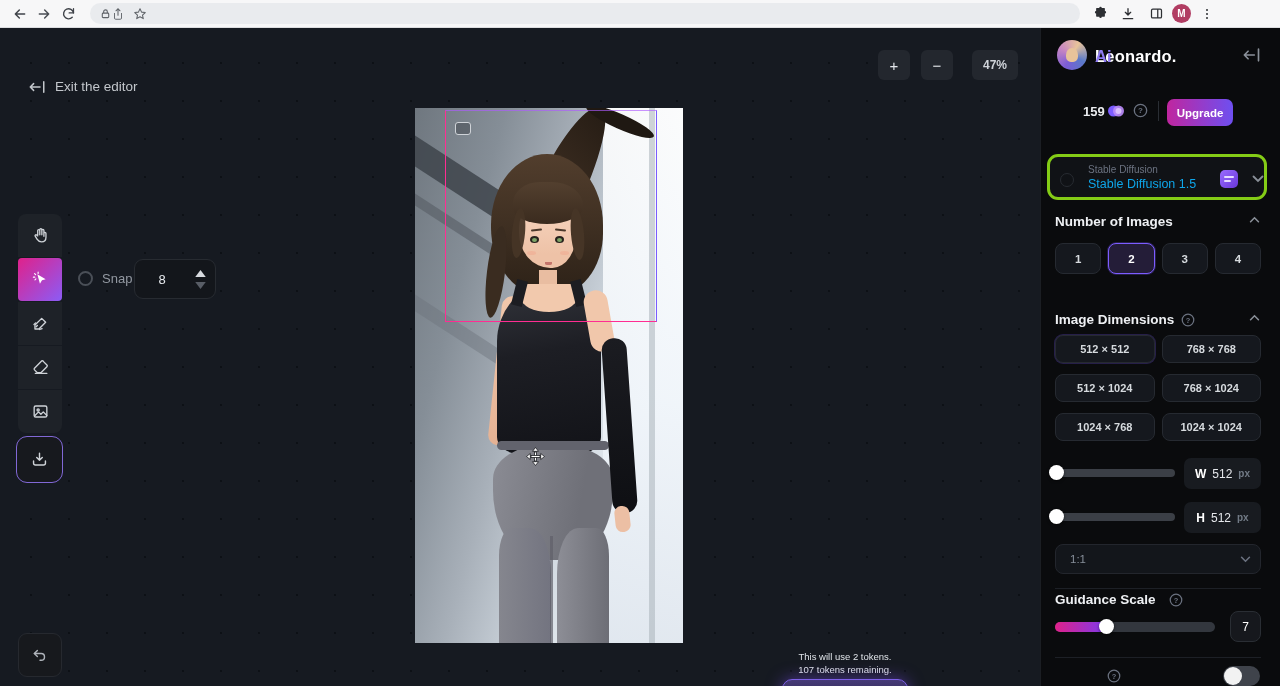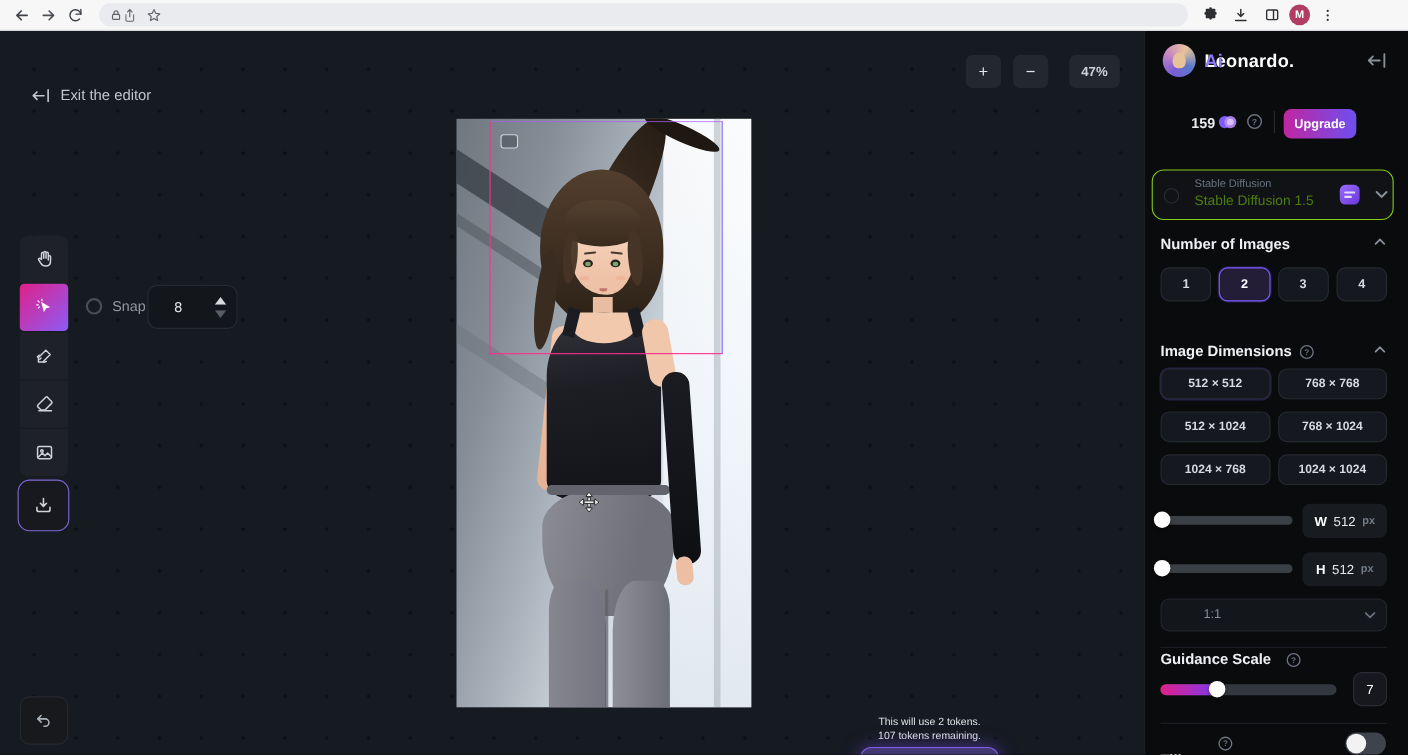--- a/index.html
+++ b/index.html
@@ -138,25 +138,25 @@
   .brand { left:54px; top:19px; font-size:16.5px; font-weight:700; color:#fff; letter-spacing:.2px; }
   .brand .ai { color:#8f7bf5; }
   .collapse { left:200px; top:19px; cursor:pointer; }
   .token-row-num { left:42px; top:76px; font-size:13px; font-weight:700; color:#eaecef; }
   .coins { left:66px; top:75px; width:18px; height:16px; }
   .help-tok { left:92px; top:75px; cursor:pointer; }
   .tok-div { left:117px; top:73px; width:1px; height:20px; background:#2a2e34; }
   .upgrade { left:126px; top:71px; width:66px; height:27px; border-radius:7px;
     background:linear-gradient(90deg,#c0269f,#6e4ff0); color:#fff; font-size:11.5px; font-weight:700;
     display:flex; align-items:center; justify-content:center; cursor:pointer; }
-  .model-box { left:6px; top:126px; width:220px; height:46px; background:#101216; border:1px solid #84cc16;
+  .model-box { left:6px; top:126px; width:220px; height:46px; background:#101216; border:3px solid #84cc16;
     border-radius:11px; cursor:pointer; }
   .model-circ { left:10px; top:16px; width:14px; height:14px; border:1.5px solid #272b31; border-radius:50%; }
   .model-label { left:38px; top:7px; font-size:10px; color:#6b7280; }
-  .model-value { left:38px; top:20px; font-size:12.5px; color:#4d7c0f; }
+  .model-value { left:38px; top:20px; font-size:12.5px; color:#0ea5e9; }
   .model-icon { left:170px; top:13px; width:18px; height:18px; border-radius:5px;
     background:linear-gradient(135deg,#9a6cff,#6937d8); }
   .model-icon i { position:absolute; left:4px; top:6px; width:10px; height:2px; background:#e6dcff; border-radius:1px; display:block; }
   .model-chevron { left:202px; top:18px; }
 
   .sec-title { font-size:13.5px; font-weight:700; color:#eef0f3; }
   .numimg-title { left:14px; top:186px; }
   .numimg-chev { left:208px; top:188px; }
   .numimg-row { left:14px; top:215px; width:206px; height:31px; display:flex; gap:7px; position:absolute; }
   .numimg-row .opt { position:relative; flex:1; height:31px; background:#15181e; border:1px solid #262a31;
@@ -179,21 +179,21 @@
   .h-thumb { left:8px; top:481px; cursor:grab; }
   .wh-box { left:143px; width:77px; height:31px; background:#181b20; border-radius:7px; display:flex;
     align-items:center; justify-content:center; gap:6px; }
   .w-box { top:430px; } .h-box { top:474px; }
   .wh-box b { font-size:12px; color:#fff; position:relative; }
   .wh-box span { font-size:12px; color:#e5e7eb; position:relative; }
   .wh-box em { font-style:normal; font-size:10px; color:#717a85; position:relative;font-weight:bold; }
 
   .ratio-box { left:14px; top:516px; width:206px; height:30px; background:#13161b; border:1px solid #23262d;
     border-radius:8px; cursor:pointer; }
-  .ratio-box .rv { left:14px; top:8px; font-size:11.5px; color:#868e99;margin-left:24px; }
+  .ratio-box .rv { left:14px; top:8px; font-size:11.5px; color:#868e99; }
   .ratio-chev { left:184px; top:11px; }
 
   .divider { left:14px; width:206px; height:1px; background:#1d2026; }
   .div1 { top:560px; } .div2 { top:629px; }
 
   .gs-title { left:14px; top:564px; }
   .gs-help { left:128px; top:565px; cursor:pointer; }
   .gs-track { left:14px; top:594px; width:160px; height:10px; background:#33373e; border-radius:5px; cursor:pointer; }
   .gs-fill { left:14px; top:594px; width:52px; height:10px; border-radius:5px;
     background:linear-gradient(90deg,#e0218a,#7c3aed); }

